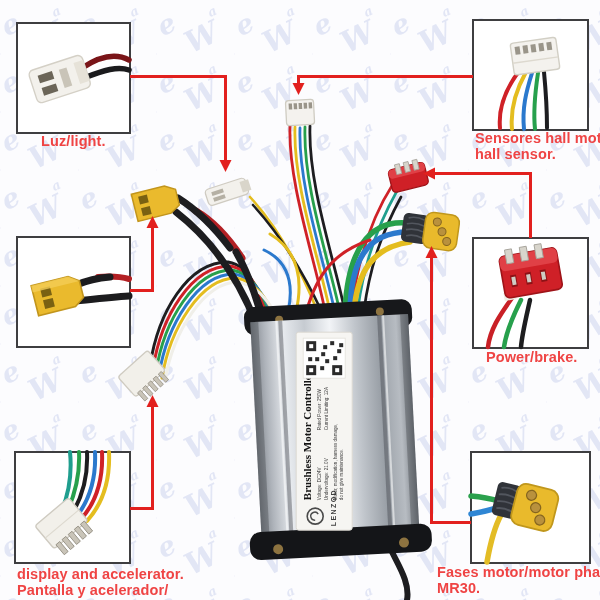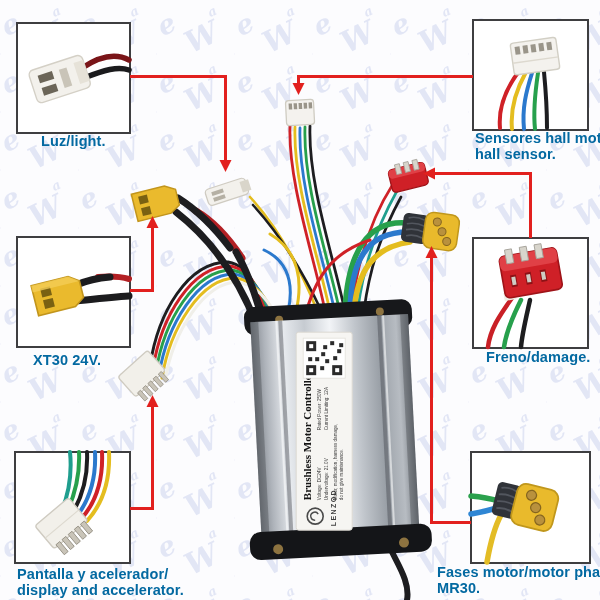--- a/index.html
+++ b/index.html
@@ -1,19 +1,19 @@
 <!DOCTYPE html>
 <html><head>
 <meta charset="utf-8">
 <style>
   html,body{margin:0;padding:0;}
   #stage{position:relative;width:600px;height:600px;overflow:hidden;background:#fcfcfe;
          font-family:"Liberation Sans",sans-serif;}
   #scene{position:absolute;left:0;top:0;}
-  .caption{position:absolute;font-size:14.5px;font-weight:600;color:#0369a1;
+  .caption{position:absolute;font-size:14.5px;font-weight:600;color:#ef4444;
            line-height:16px;letter-spacing:.1px;white-space:nowrap;}
 </style>
 </head>
 <body>
 
 <div id="stage">
 
 <svg id="scene" width="600" height="600" viewBox="0 0 600 600">
   <defs>
     <pattern id="wm" width="78" height="58" patternUnits="userSpaceOnUse">
@@ -325,27 +325,26 @@
 </svg>
 
 <div class="caption" style="left:41px;top:133px">
   <div>Luz/light.</div>
 </div>
 <div class="caption" style="left:475px;top:130px">
   <div>Sensores hall motor/</div>
   <div>hall sensor.</div>
 </div>
 <div class="caption" style="left:33px;top:352px">
-  <div>XT30 24V.</div>
 </div>
 <div class="caption" style="left:486px;top:349px">
-  <div>Freno/damage.</div>
+  <div>Power/brake.</div>
 </div>
 <div class="caption" style="left:17px;top:566px">
+  <div>display and accelerator.</div>
   <div>Pantalla y acelerador/</div>
-  <div>display and accelerator.</div>
 </div>
 <div class="caption" style="left:437px;top:564px">
   <div>Fases motor/motor phases</div>
   <div>MR30.</div>
 </div>
 
 </div>
 
 </body></html>

